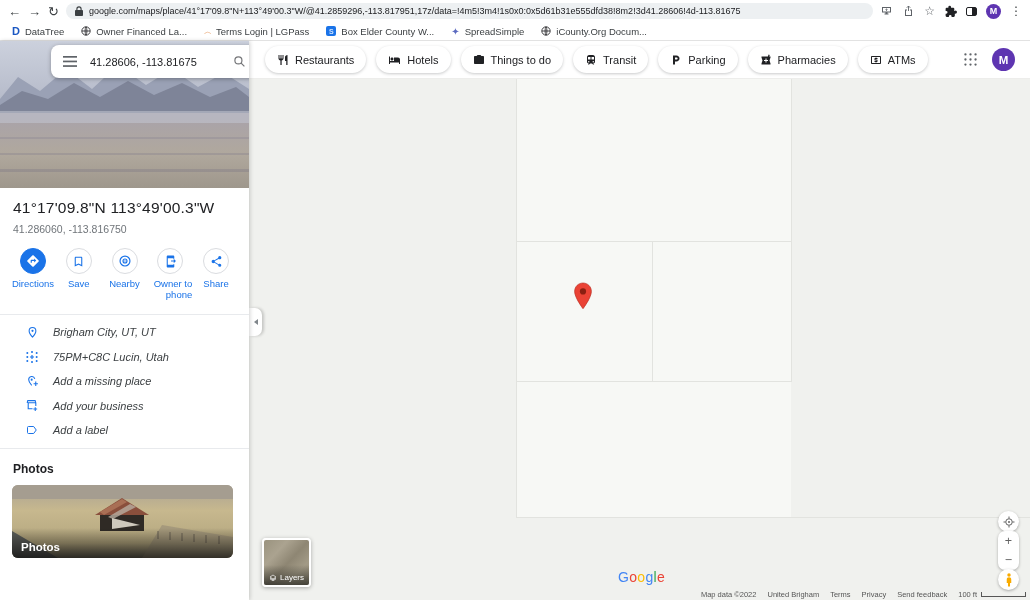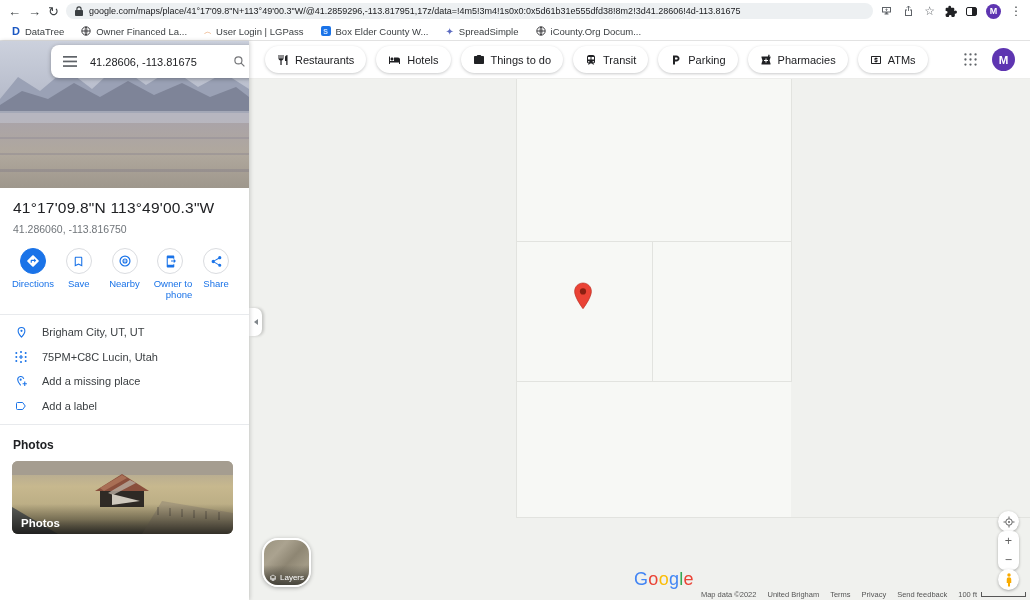--- a/index.html
+++ b/index.html
@@ -46,21 +46,21 @@
   .place-sub { font-size:10.5px; color:#70757a; margin-top:6px; }
 
   .actions { display:flex; justify-content:space-between; padding:13px 11px 0 11px; }
   .action { display:flex; flex-direction:column; align-items:center; width:44px; cursor:pointer; }
   .acirc { width:26px; height:26px; border-radius:50%; border:1px solid #dadce0; background:#fff;
     display:flex; align-items:center; justify-content:center; }
   .acirc.filled { background:#1a73e8; border-color:#1a73e8; }
   .alabel { font-size:9.5px; color:#1a73e8; margin-top:5px; text-align:right; line-height:1.15; }
 
   .pdivider { height:1px; background:#e8eaed; margin-top:13px; }
-  .plist { padding:5px 0 2px 0; }
+  .plist { padding:5px 0 2px 11px;font-style:italic; }
   .plitem { height:24.5px; display:flex; align-items:center; cursor:pointer; }
   .plicon { width:16px; margin:0 13px 0 13px; display:flex; align-items:center; justify-content:center; }
   .pllabel { font-size:11px; color:#3c4043; }
 
   .photos-heading { font-size:12px; font-weight:bold; color:#202124; margin:13px 0 9px 13px; }
   .photo-card { position:relative; margin-left:12px; width:221px; height:73px; border-radius:6px;
     overflow:hidden; cursor:pointer; }
   .photo-overlay { position:absolute; left:0; right:0; bottom:0; height:30px;
     background:linear-gradient(transparent, rgba(0,0,0,.65)); }
   .photo-overlay-label { position:absolute; left:9px; bottom:5px; color:#fff; font-size:11.5px; font-weight:bold; }
@@ -87,31 +87,31 @@
   .mline { position:absolute; background:#e2e3df; }
   .vl1 { left:267px; top:0; width:1px; height:438px; }
   .vl2 { left:542px; top:0; width:1px; height:302px; }
   .vl3 { left:403px; top:162px; width:1px; height:140px; }
   .hl1 { left:267px; top:162px; width:276px; height:1px; }
   .hl2 { left:267px; top:302px; width:276px; height:1px; }
   .hl3 { left:267px; top:438px; width:514px; height:1px; }
 
   .marker { position:absolute; left:324px; top:203px; width:20px; height:28px; }
 
-  .gwatermark { position:absolute; left:369px; top:490px; font-size:18px; font-weight:500;
-    letter-spacing:.3px;margin-left:16px; }
+  .gwatermark { position:absolute; left:369px; top:490px; font-size:14px; font-weight:500;
+    letter-spacing:.3px; }
 
   .attribution { position:absolute; right:4px; bottom:1px; display:flex; align-items:center; gap:11px;
     font-size:7.5px; color:#565656; }
   .attribution span { cursor:pointer; }
   .scalewrap { display:flex; align-items:center; gap:4px; }
   .scalebar { width:45px; height:5px; border-left:1px solid #565656; border-right:1px solid #565656;
     border-bottom:1px solid #565656; }
 
-  .layers-btn { position:absolute; left:13px; top:459px; width:49px; height:49px; border-radius:16px;
+  .layers-btn { position:absolute; left:13px; top:459px; width:49px; height:49px; border-radius:4px;
     border:2px solid #fff; box-shadow:0 1px 4px rgba(0,0,0,.3); overflow:hidden; cursor:pointer;
     background:linear-gradient(133deg,#9a937f 0%,#aba390 28%,#8e8673 52%,#a29a86 74%,#938b77 100%); }
   .layers-shade { position:absolute; left:0; right:0; bottom:0; height:20px;
     background:linear-gradient(transparent, rgba(40,40,35,.75)); }
   .layers-label { position:absolute; left:5px; bottom:3px; color:#fff; font-size:8px; display:flex;
     align-items:center; gap:3px; }
 
   .ctl { position:absolute; right:11px; background:#fff; box-shadow:0 1px 3px rgba(0,0,0,.3);
     display:flex; align-items:center; justify-content:center; cursor:pointer; }
   .ctl-loc { top:432px; width:21px; height:21px; border-radius:50%; }
@@ -159,21 +159,21 @@
       </span>
     <span class="bm">
         <svg width="10" height="10" viewBox="0 0 24 24">
           <circle cx="12" cy="12" r="10" fill="none" stroke="#202124" stroke-width="2"></circle>
           <path d="M2 12h20M12 2c3 3 3 17 0 20c-3-3-3-17 0-20z" fill="none" stroke="#202124" stroke-width="2"></path>
         </svg>
         <span>Owner Financed La...</span>
       </span>
     <span class="bm">
         <span class="bm-arcs">︿</span>
-        <span>User Login | LGPass</span>
+        <span>Terms Login | LGPass</span>
       </span>
     <span class="bm">
         <span class="bm-sq">S</span>
         <span>Box Elder County W...</span>
       </span>
     <span class="bm">
         <span class="bm-star">✦</span>
         <span>SpreadSimple</span>
       </span>
     <span class="bm">
@@ -309,20 +309,29 @@
       </div>
       <div class="plitem">
         <span class="plicon">
           <svg width="13" height="14" viewBox="0 0 24 24">
               <path d="M10.5 20S5 13.9 5 9.7A5.7 5.7 0 0 1 16.2 8" fill="none" stroke="#1a73e8" stroke-width="2"></path>
               <circle cx="10.5" cy="9.5" r="1.9" fill="#1a73e8"></circle>
               <path d="M18 13v8M14 17h8" stroke="#1a73e8" stroke-width="2"></path>
             </svg>
         </span>
         <span class="pllabel">Add a missing place</span>
+      </div>
+      <div class="plitem">
+        <span class="plicon">
+          <svg width="14" height="13" viewBox="0 0 24 24">
+              <path d="M3 7l1.2-4h13.6L19 7M4 7h15M5 7v11h8M19 7v6" fill="none" stroke="#1a73e8" stroke-width="2"></path>
+              <path d="M18 15v7M14.5 18.5h7" stroke="#1a73e8" stroke-width="2"></path>
+            </svg>
+        </span>
+        <span class="pllabel">Add your business</span>
       </div>
       <div class="plitem">
         <span class="plicon">
           <svg width="14" height="12" viewBox="0 0 24 24">
               <path d="M3 7a2 2 0 0 1 2-2h10.3l5.2 7-5.2 7H5a2 2 0 0 1-2-2V7z" fill="none" stroke="#1a73e8" stroke-width="2"></path>
             </svg>
         </span>
         <span class="pllabel">Add a label</span>
       </div>
     </div>

